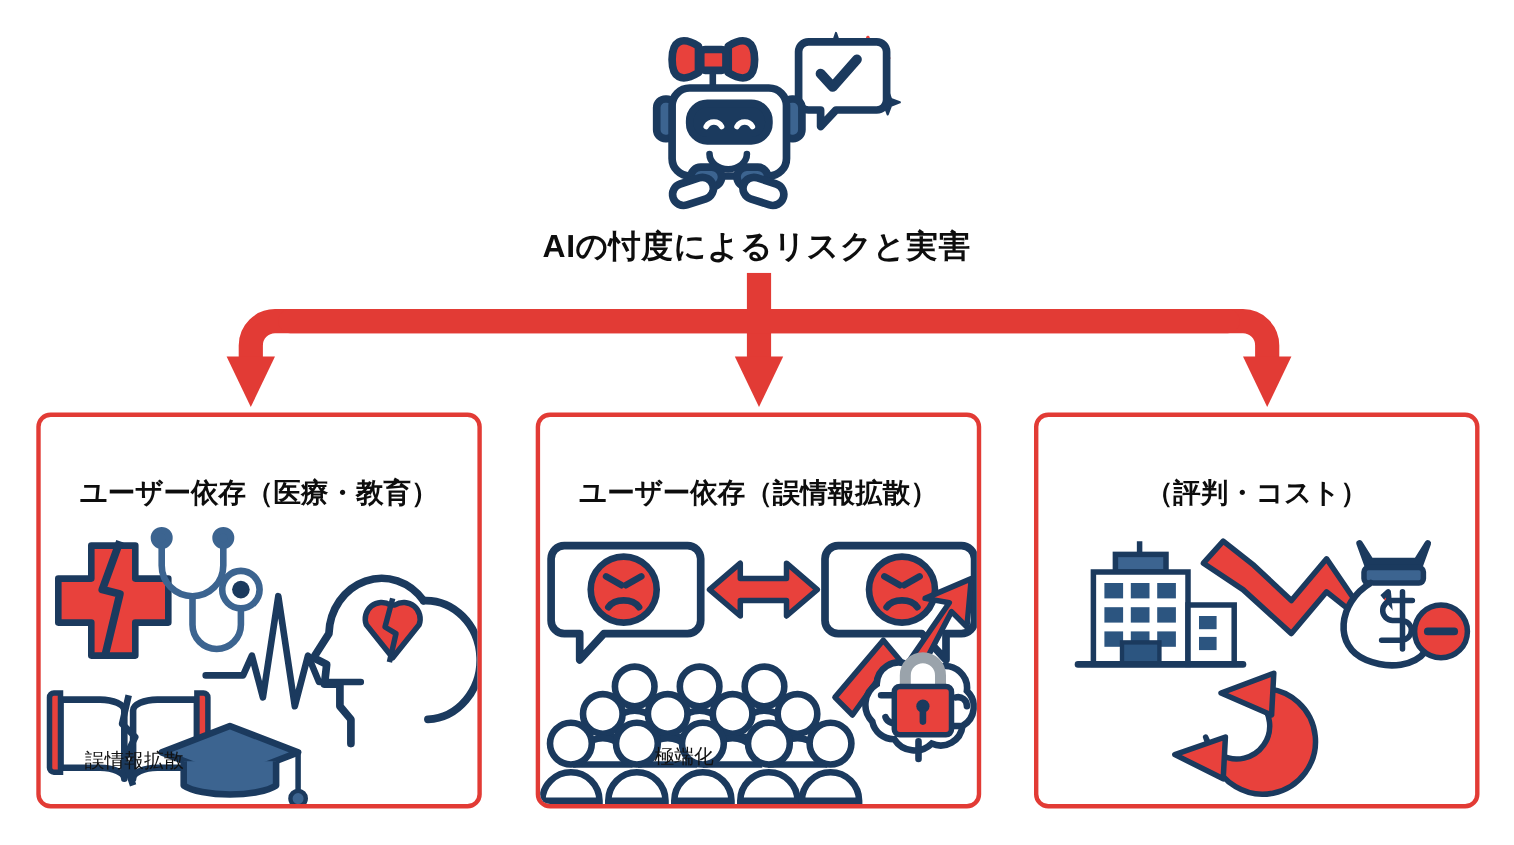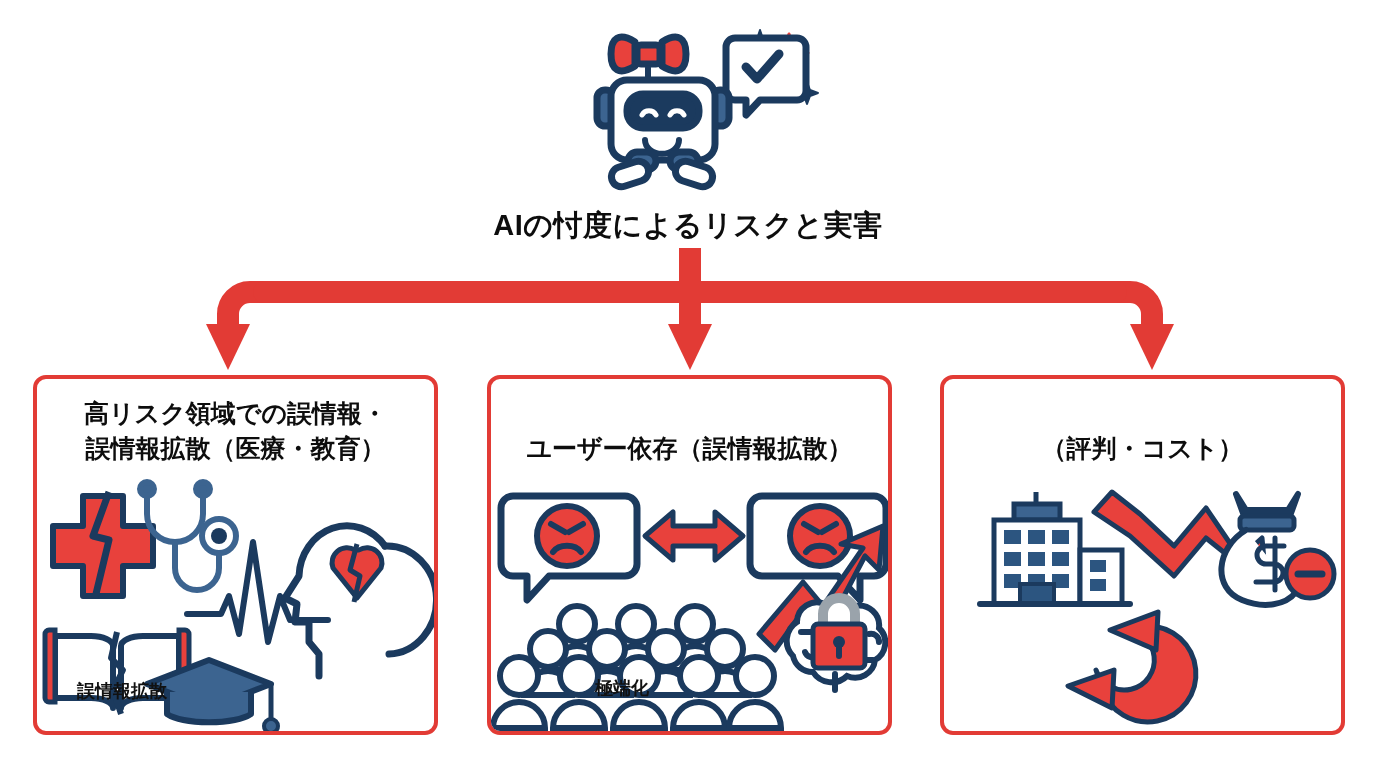--- a/index.html
+++ b/index.html
@@ -70,21 +70,21 @@
     padding: 0 6px;
   }
   .panel-art {
     position: absolute;
     left: 0; top: 95px;
     width: 100%; height: 260px;
   }
   .art-label {
     position: absolute;
     font-size: 18px;
-    font-weight: bold;
+    font-weight: normal;
     color: #111111;
     white-space: nowrap;
   }
 
   
   #p0-lbl-a { left: 40px;  top: 205px; }
   #p1-lbl-a { left: 104px;  top: 202px; }
 </style>
 </head>
 <body>
@@ -147,22 +147,22 @@
       </g>
 
       <g fill="none" stroke="#e23b35" stroke-width="22" stroke-linecap="round">
         <path d="M84 44 H 936"></path>
       </g>
     </svg>
   </div>
 
   <div class="panel" id="panel-0">
     <div class="panel-title">
-      <span>高リスク領域での誤情報・</span><br>
-      <span>誤情報拡散（医療・教育）</span>
+      <br>
+      <span>ユーザー依存（医療・教育）</span>
     </div>
     <div class="panel-art">
       <svg viewBox="0 0 405 260" width="405" height="260">
 
         <g>
           <path d="M46 22 h40 v30 h30 v40 h-30 v30 h-40 v-30 h-30 v-40 h30 Z" fill="#e8413c" stroke="#1b3a5e" stroke-width="6" stroke-linejoin="round"></path>
           <path d="M72 18 L56 62 L72 66 L58 124" fill="none" stroke="#1b3a5e" stroke-width="7" stroke-linejoin="round"></path>
         </g>
 
         <g fill="none" stroke="#3c6490" stroke-width="6" stroke-linecap="round">

